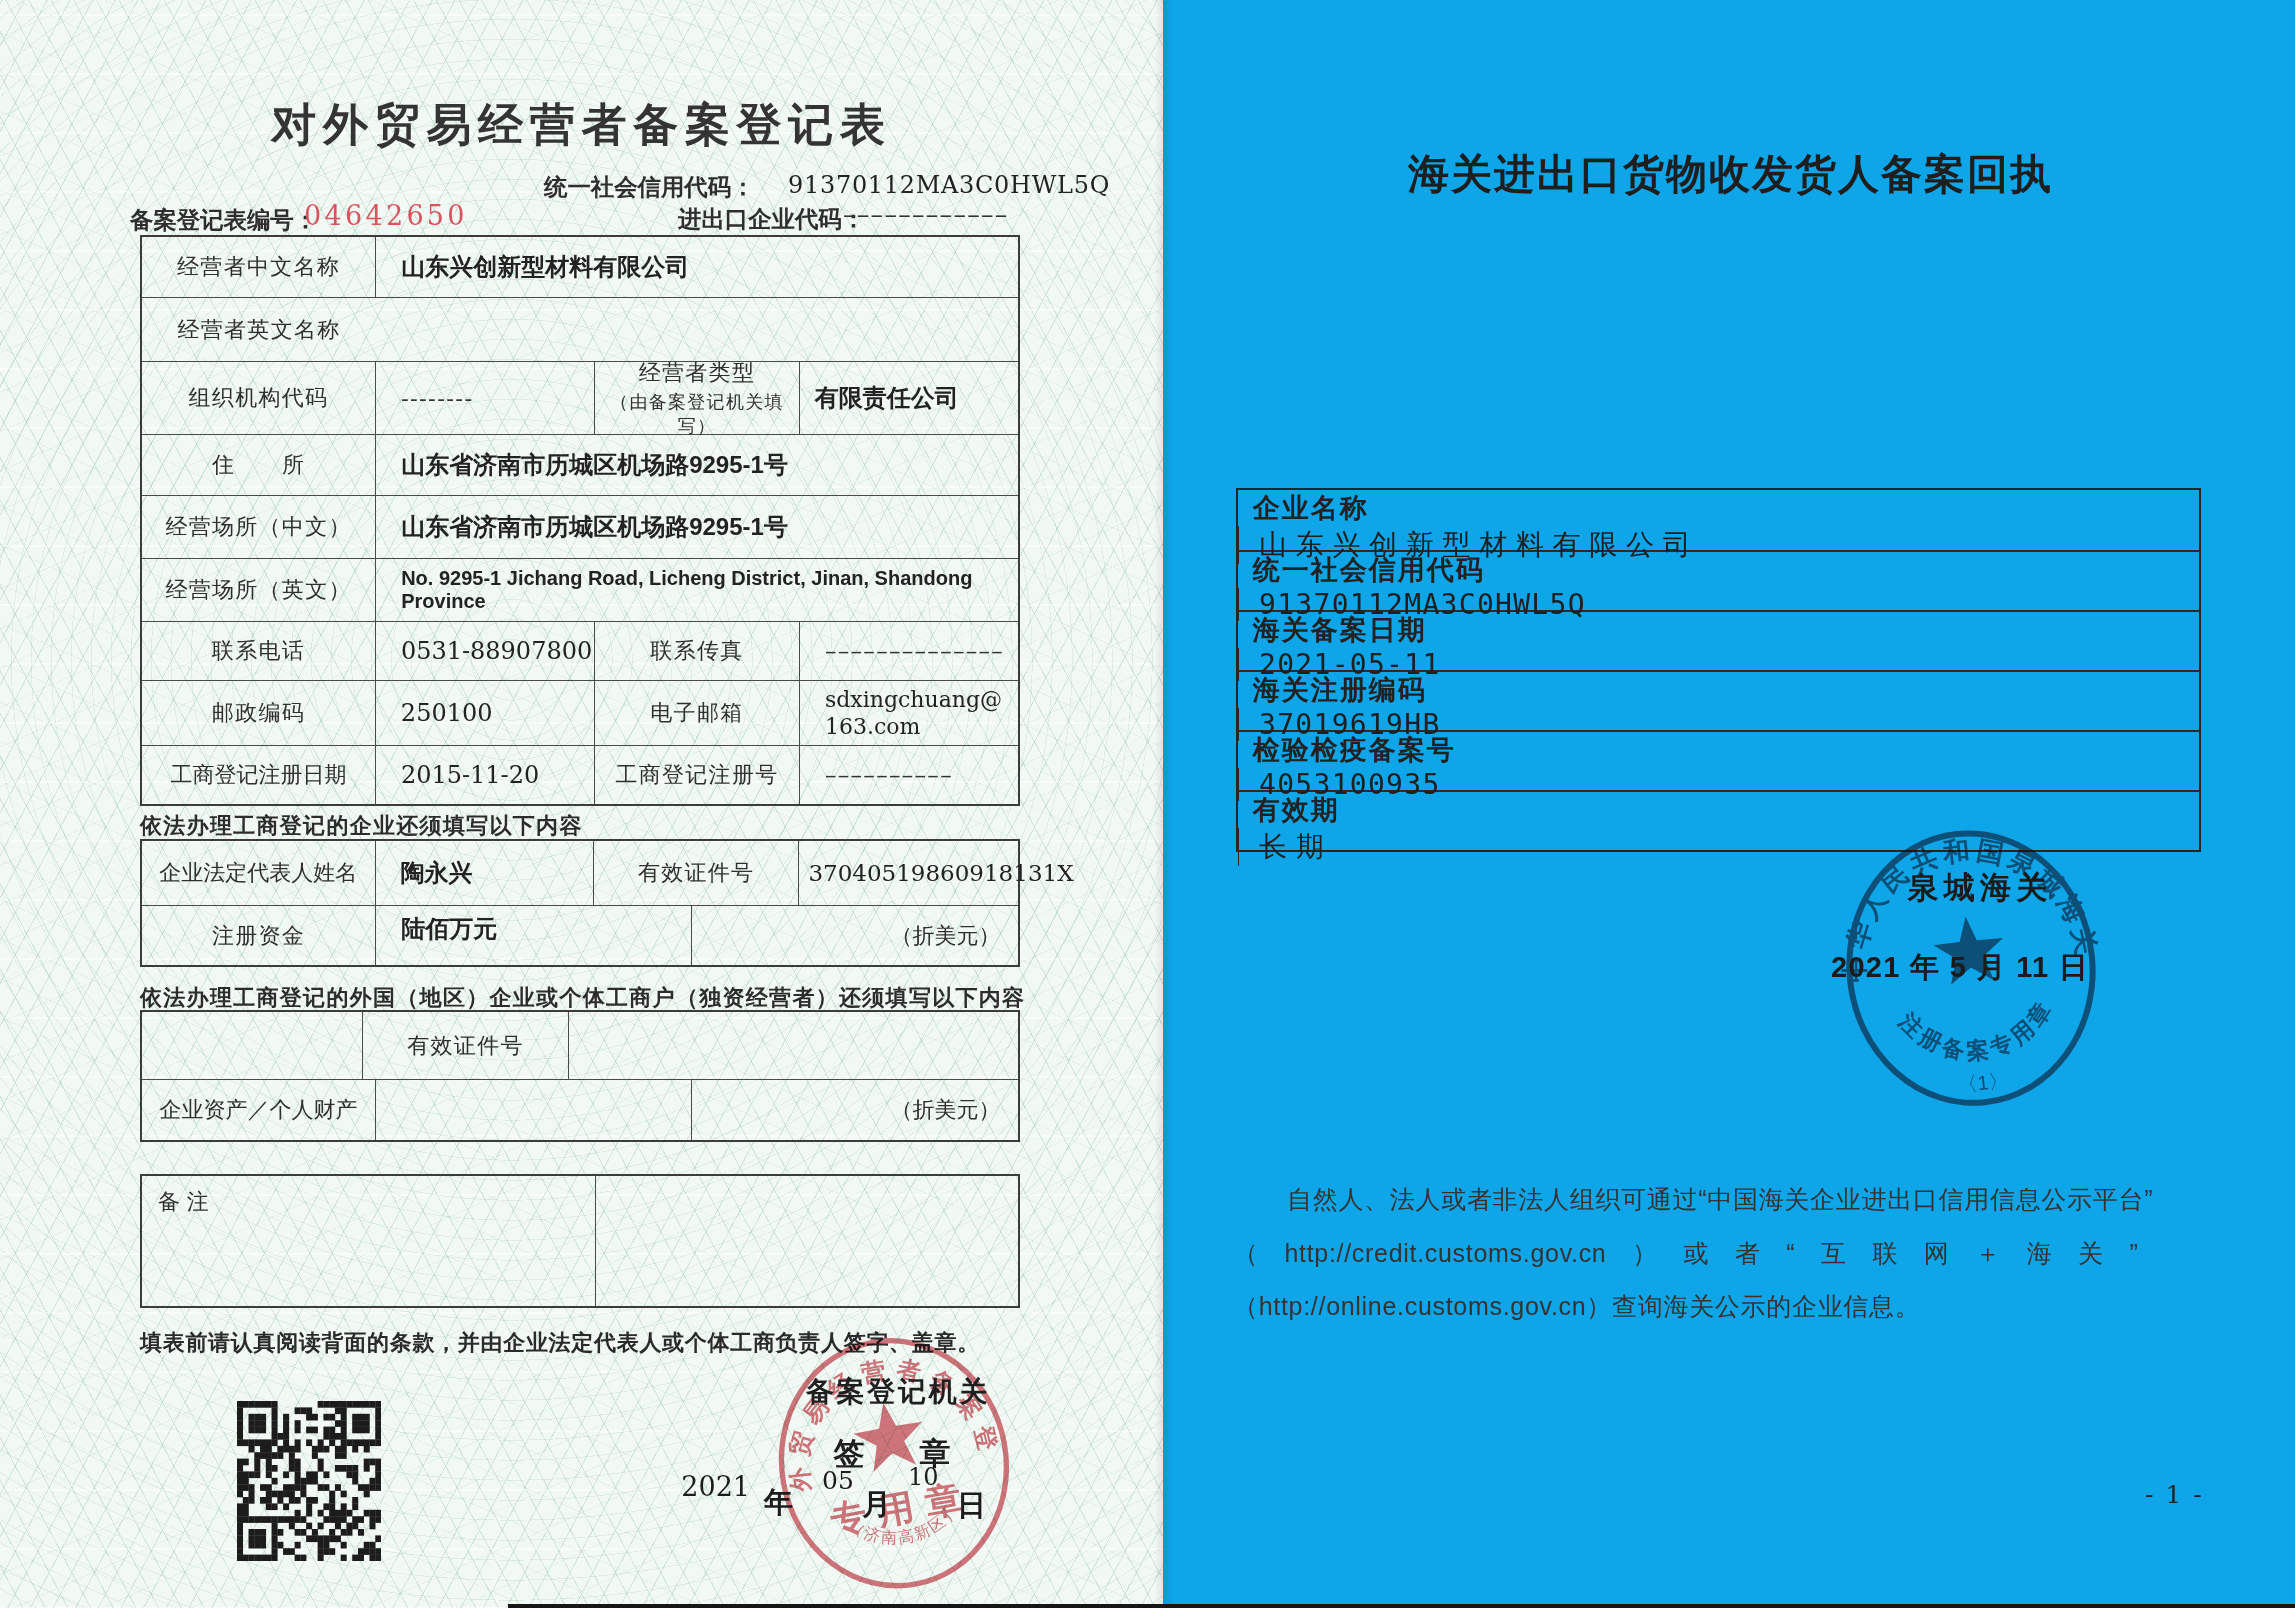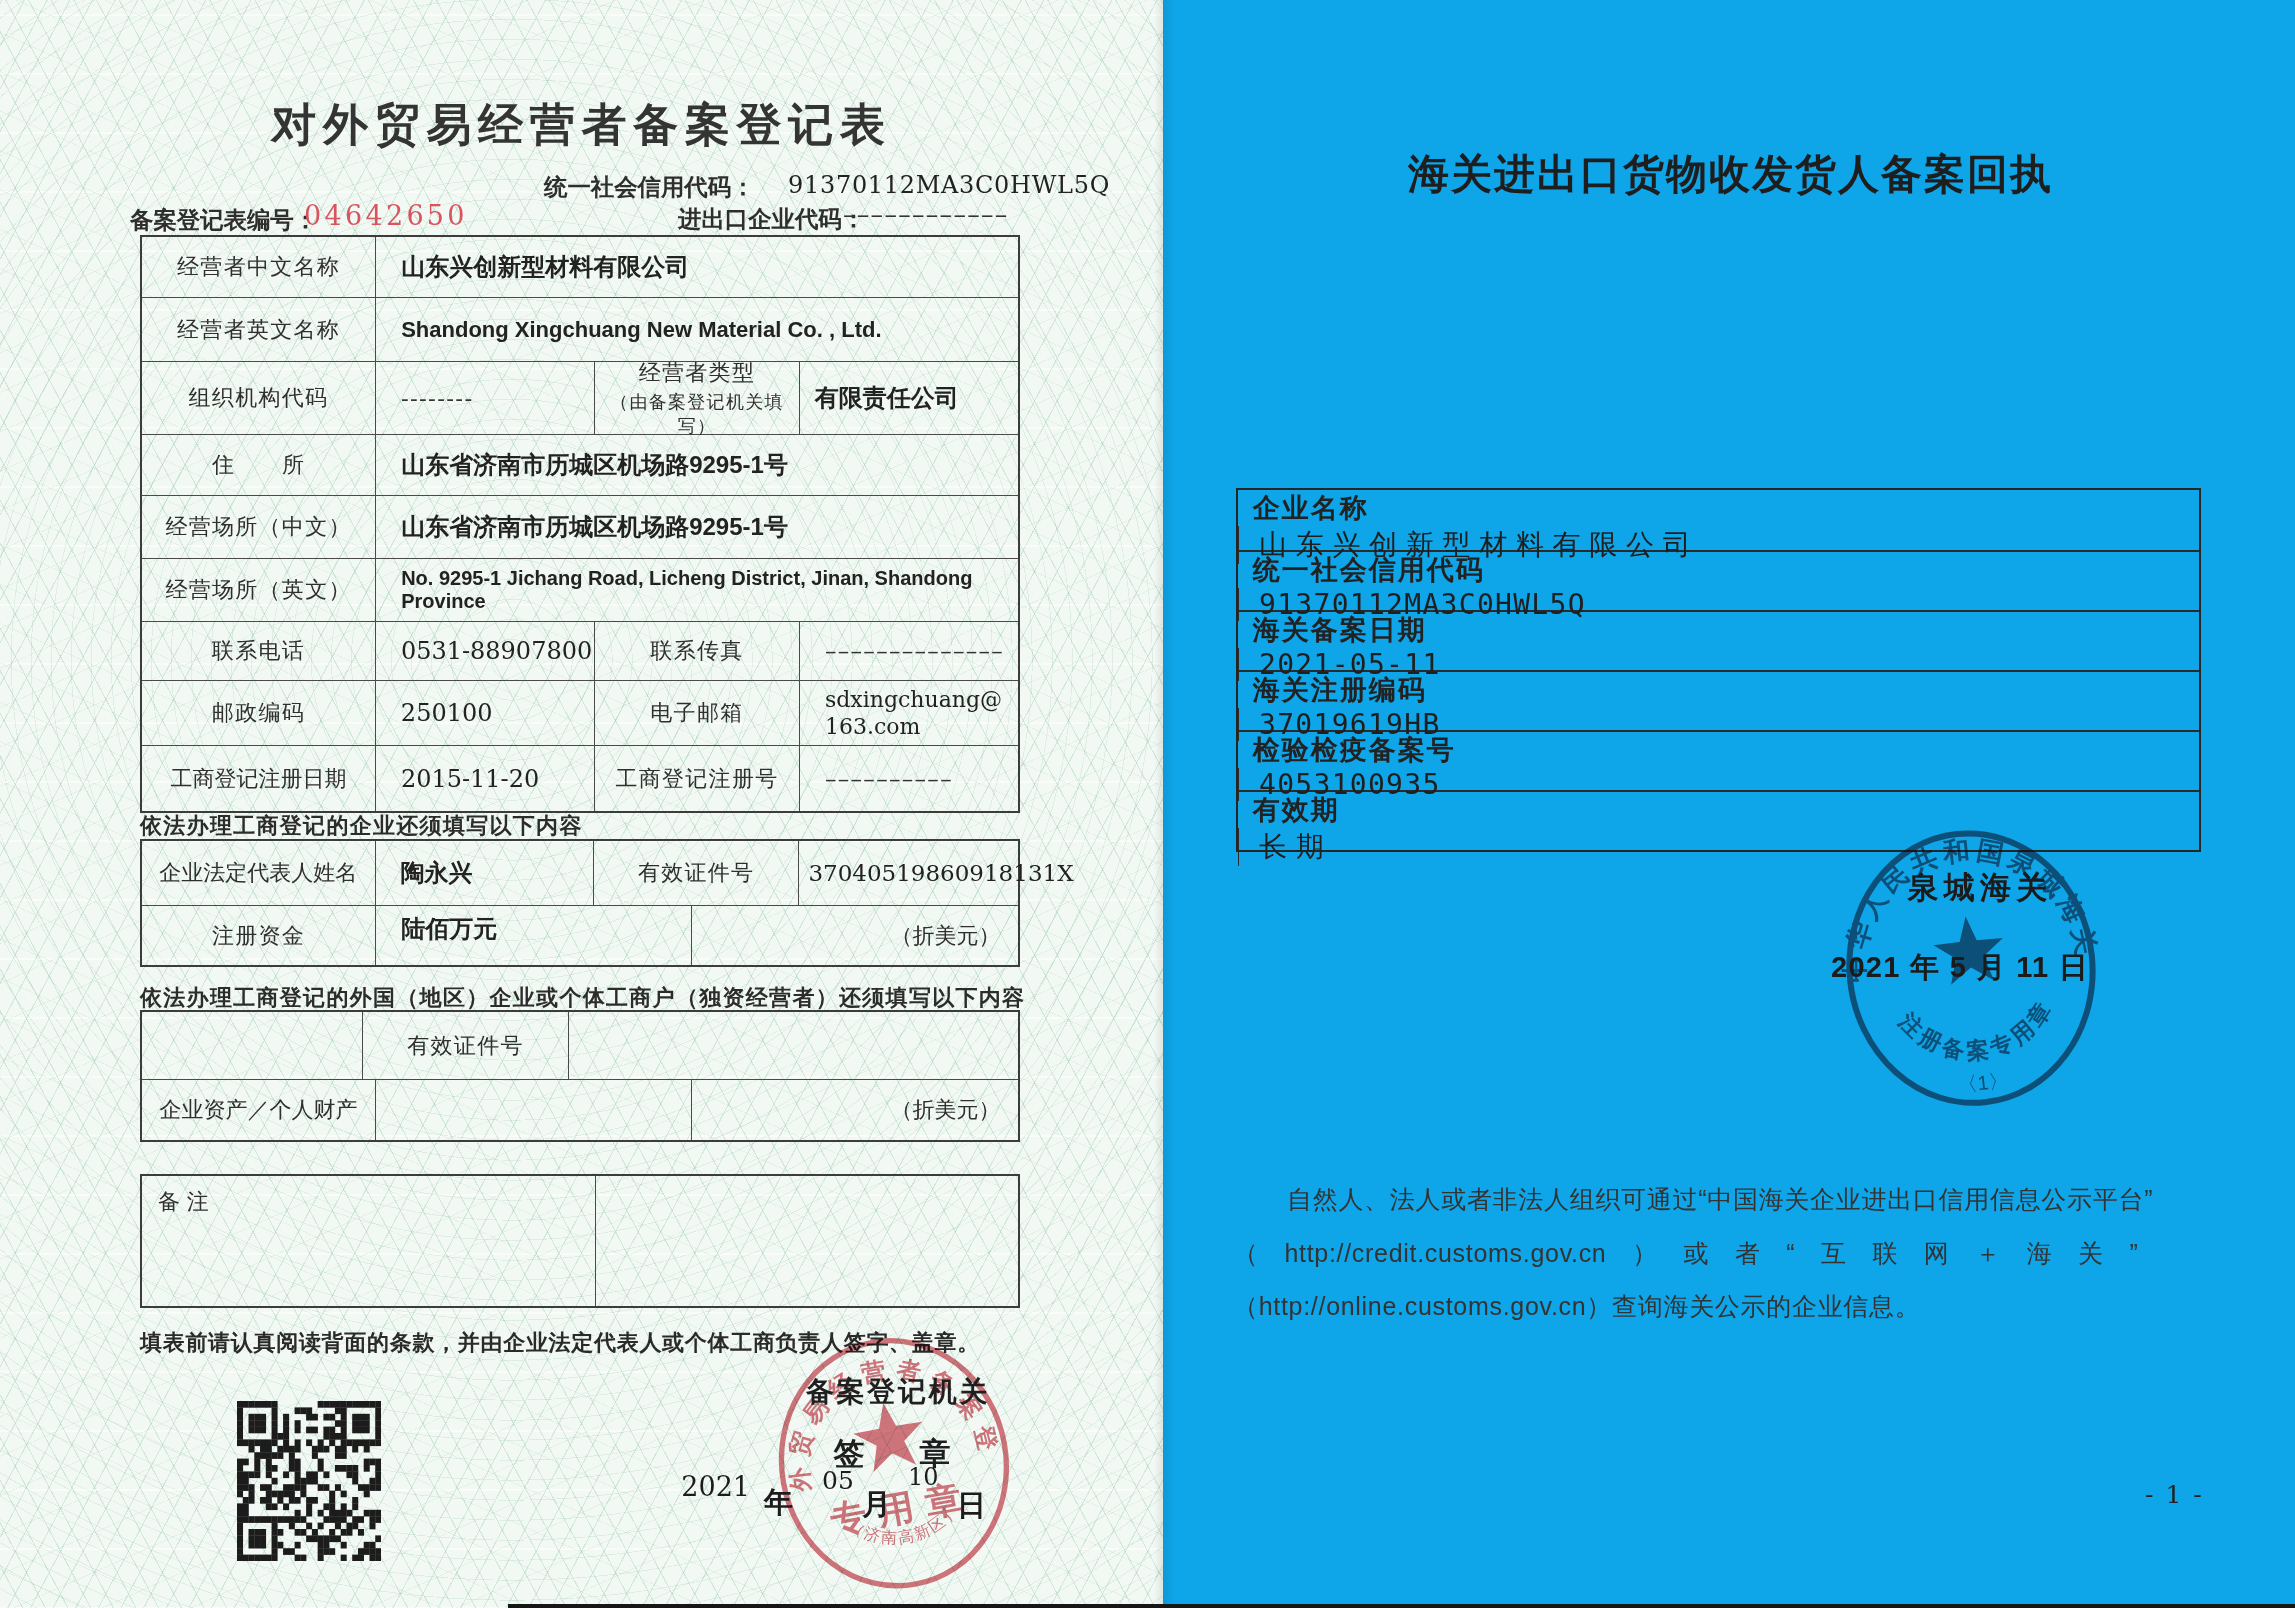--- a/index.html
+++ b/index.html
@@ -89,21 +89,20 @@
     <div class="abs hdr-lab" style="left:678px;top:203px;">进出口企业代码：</div>
     <div class="abs val-dash" style="left:843px;top:200px;font-size:25px;">––––––––––––</div>
 
     <div class="ltable" style="top:235px;">
       <div class="lrow" style="height:60px;">
         <div class="lcell lab w-lab">经营者中文名称</div>
         <div class="lcell val w-wide">山东兴创新型材料有限公司</div>
       </div>
       <div class="lrow" style="height:64px;">
         <div class="lcell lab w-lab">经营者英文名称</div>
-        <div class="lcell val val-en w-wide">Shandong Xingchuang New Material Co. , Ltd.</div>
       </div>
       <div class="lrow" style="height:73px;">
         <div class="lcell lab w-lab">组织机构代码</div>
         <div class="lcell val val-dash w-v2">--------</div>
         <div class="lcell lab w-l2">
           <span>经营者类型</span>
           <span class="sub-lab">（由备案登记机关填写）</span>
         </div>
         <div class="lcell val w-v4" style="padding-left:14.7px;">有限责任公司</div>
       </div>
@@ -124,21 +123,21 @@
         <div class="lcell val val-num w-v2">0531-88907800</div>
         <div class="lcell lab w-l2">联系传真</div>
         <div class="lcell val val-dash w-v4">––––––––––––––</div>
       </div>
       <div class="lrow" style="height:65px;">
         <div class="lcell lab w-lab">邮政编码</div>
         <div class="lcell val val-num w-v2">250100</div>
         <div class="lcell lab w-l2">电子邮箱</div>
         <div class="lcell val val-email w-v4">sdxingchuang@163.com</div>
       </div>
-      <div class="lrow" style="height:66px;">
+      <div class="lrow" style="height:59px;">
         <div class="lcell lab w-lab" style="letter-spacing:0;">工商登记注册日期</div>
         <div class="lcell val val-num w-v2">2015-11-20</div>
         <div class="lcell lab w-l2">工商登记注册号</div>
         <div class="lcell val val-dash w-v4">––––––––––</div>
       </div>
     </div>
 
     <div class="abs section-h" style="top:811px;">依法办理工商登记的企业还须填写以下内容</div>
 
     <div class="ltable" style="top:839px;">

